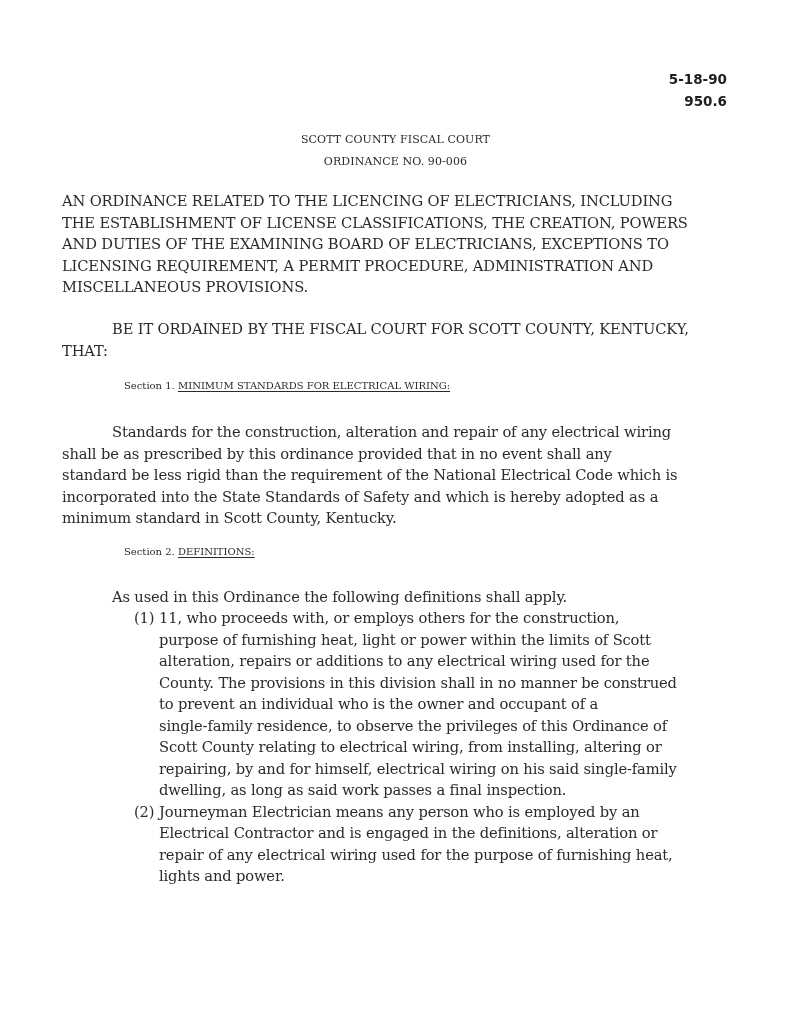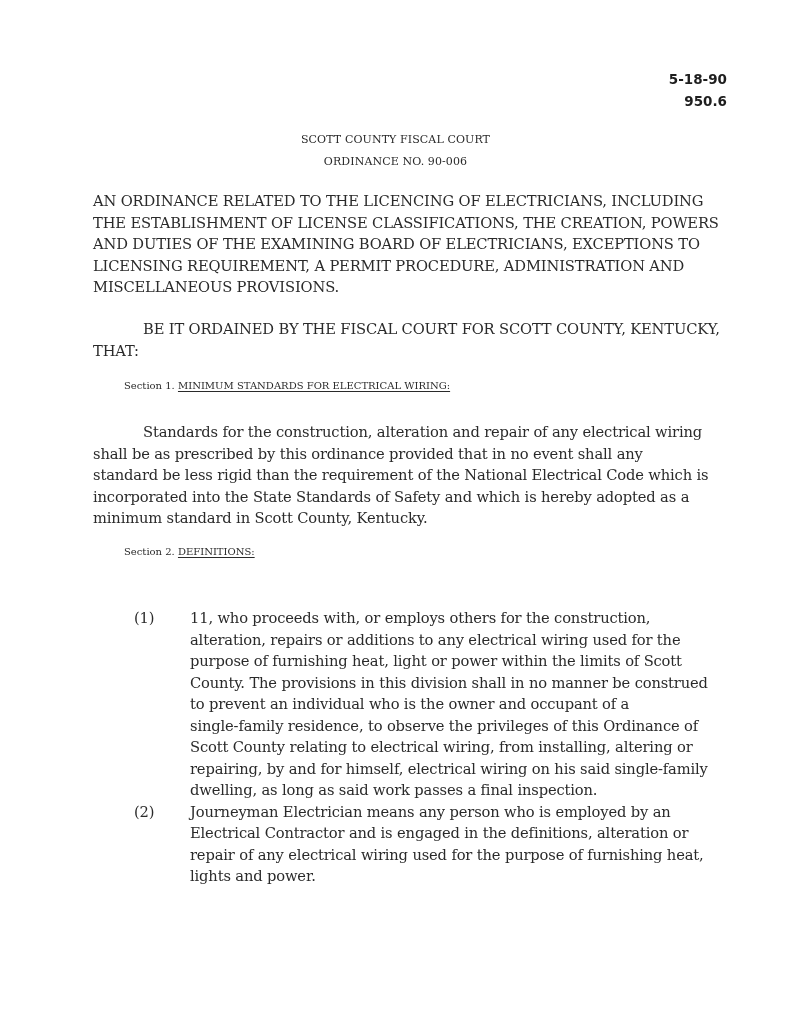--- a/index.html
+++ b/index.html
@@ -93,21 +93,21 @@
     .def {
       display: flex;
     }
     .def .num {
       width: 25px;
       flex: 0 0 25px;
     }
     .def .txt {
       flex: 1;
     }
-    .line { display: block; white-space: nowrap; margin-left: 31px; }
+    .line { display: block; white-space: nowrap; }
   </style>
 </head>
 <body>
 
 <div class="page">
 
   <div class="meta">
     <div>5-18-90</div>
     <div>950.6</div>
   </div>
@@ -139,28 +139,29 @@
     <span class="line">shall be as prescribed by this ordinance provided that in no event shall any</span>
     <span class="line">standard be less rigid than the requirement of the National Electrical Code which is</span>
     <span class="line">incorporated into the State Standards of Safety and which is hereby adopted as a</span>
     <span class="line">minimum standard in Scott County, Kentucky.</span>
   </div>
 
   <div class="section-heading s2-heading">
     <span>Section 2. </span><span class="title">DEFINITIONS:</span>
   </div>
 
+  <div class="s2-intro body-text">As used in this Ordinance the following definitions shall apply.</div>
 
   <div class="defs body-text">
     <div class="def">
       <span class="num">(1)</span>
       <div class="txt">
         <span class="line">11, who proceeds with, or employs others for the construction,</span>
+        <span class="line">purpose of furnishing heat, light or power within the limits of Scott</span>
         <span class="line">alteration, repairs or additions to any electrical wiring used for the</span>
-        <span class="line">purpose of furnishing heat, light or power within the limits of Scott</span>
         <span class="line">County. The provisions in this division shall in no manner be construed</span>
         <span class="line">to prevent an individual who is the owner and occupant of a</span>
         <span class="line">single-family residence, to observe the privileges of this Ordinance of</span>
         <span class="line">Scott County relating to electrical wiring, from installing, altering or</span>
         <span class="line">repairing, by and for himself, electrical wiring on his said single-family</span>
         <span class="line">dwelling, as long as said work passes a final inspection.</span>
       </div>
     </div>
     <div class="def">
       <span class="num">(2)</span>

